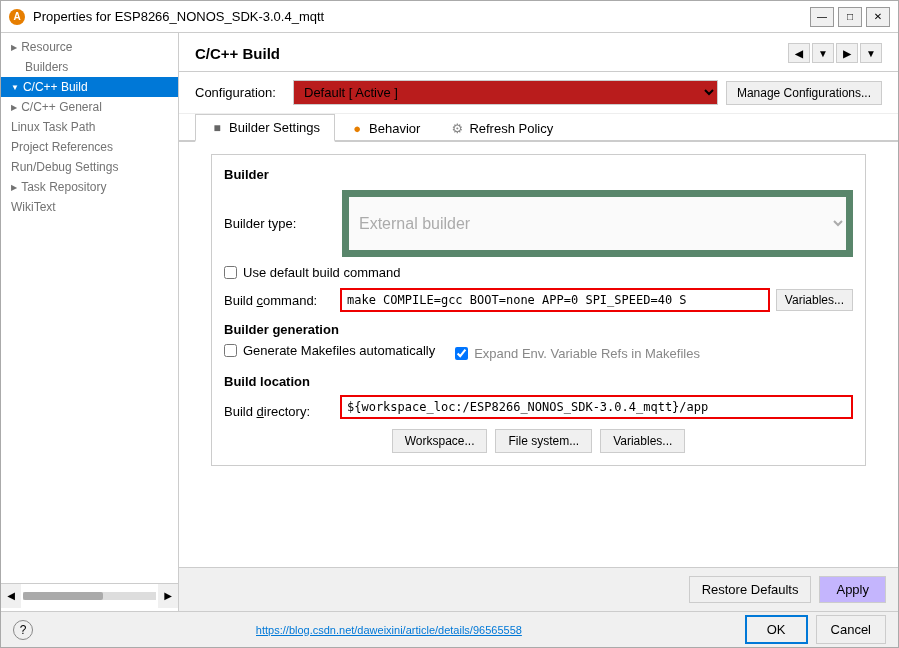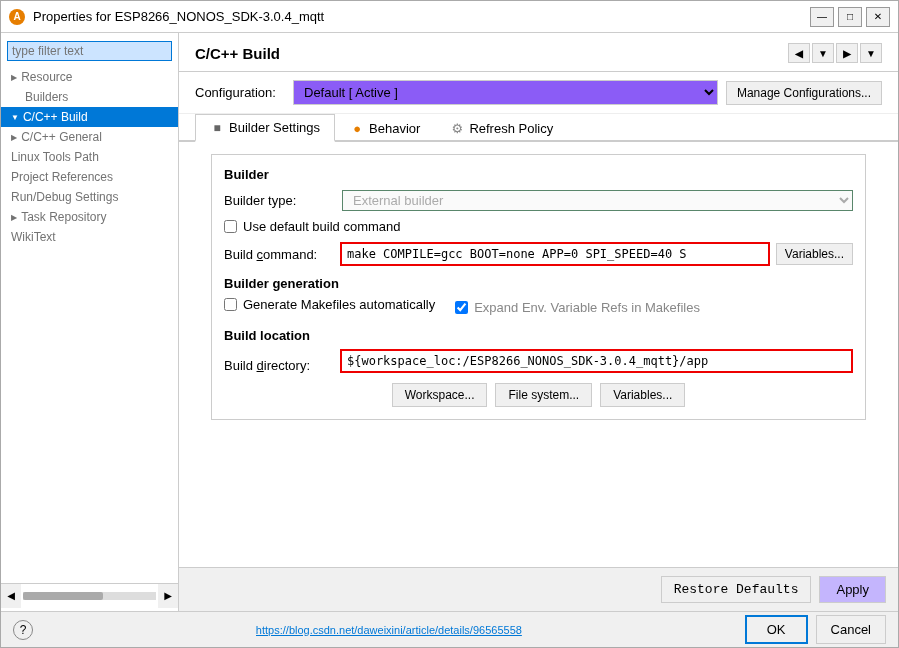--- a/index.html
+++ b/index.html
@@ -180,21 +180,21 @@
       border-bottom: 1px solid #eee;
     }
     .config-label {
       font-size: 13px;
       min-width: 90px;
     }
     .config-select {
       flex: 1;
       padding: 3px 6px;
       border: 1px solid #ccc;
-      background: #8b5cf6;
+      background: #b91c1c;
       font-size: 13px;
     }
     .config-button {
       padding: 4px 10px;
       border: 1px solid #ccc;
       background: #f0f0f0;
       cursor: pointer;
       font-size: 12px;
     }
     .tabs-row {
@@ -255,24 +255,24 @@
       align-items: center;
       margin-bottom: 8px;
       gap: 8px;
     }
     .form-label {
       font-size: 13px;
       min-width: 110px;
     }
     .form-select {
       flex: 1;
-      padding: 1px 6px;
-      border: 1px solid #14532d;
+      padding: 17px 6px;
+      border: 7px solid #14532d;
       background: #f8f8f8;
-      font-size: 13px;
+      font-size: 16px;
       color: #888;
     }
     .checkbox-row {
       display: flex;
       align-items: center;
       margin-bottom: 8px;
       gap: 6px;
     }
     .checkbox-row input[type=checkbox] {
       margin: 0;
@@ -376,21 +376,20 @@
     .bottom-buttons {
       display: flex;
       gap: 8px;
     }
     .btn-restore {
       padding: 5px 12px;
       border: 1px solid #ccc;
       background: #f0f0f0;
       cursor: pointer;
       font-size: 13px;
-      font-family: Liberation Mono, monospace;
     }
     .btn-apply {
       padding: 5px 16px;
       border: 1px solid #ccc;
       background: #c4b5fd;
       cursor: pointer;
       font-size: 13px;
     }
     .footer-bar {
       display: flex;
@@ -462,36 +461,35 @@
     <div class="window-controls">
       <div class="win-btn">—</div>
       <div class="win-btn">□</div>
       <div class="win-btn">✕</div>
     </div>
   </div>
 
   <div class="main-area">
 
     <div class="sidebar">
-      <input class="sidebar-search" type="text" placeholder="type filter text" style="">
 
       <div class="sidebar-item has-arrow">
         <span>Resource</span>
       </div>
       <div class="sidebar-item indent">
         <span>Builders</span>
       </div>
       <div class="sidebar-item expanded selected">
         <span>C/C++ Build</span>
       </div>
       <div class="sidebar-item has-arrow">
         <span>C/C++ General</span>
       </div>
       <div class="sidebar-item">
-        <span>Linux Tools Path</span>
+        <span>Linux Task Path</span>
       </div>
       <div class="sidebar-item">
         <span>Project References</span>
       </div>
       <div class="sidebar-item">
         <span>Run/Debug Settings</span>
       </div>
       <div class="sidebar-item has-arrow">
         <span>Task Repository</span>
       </div>

